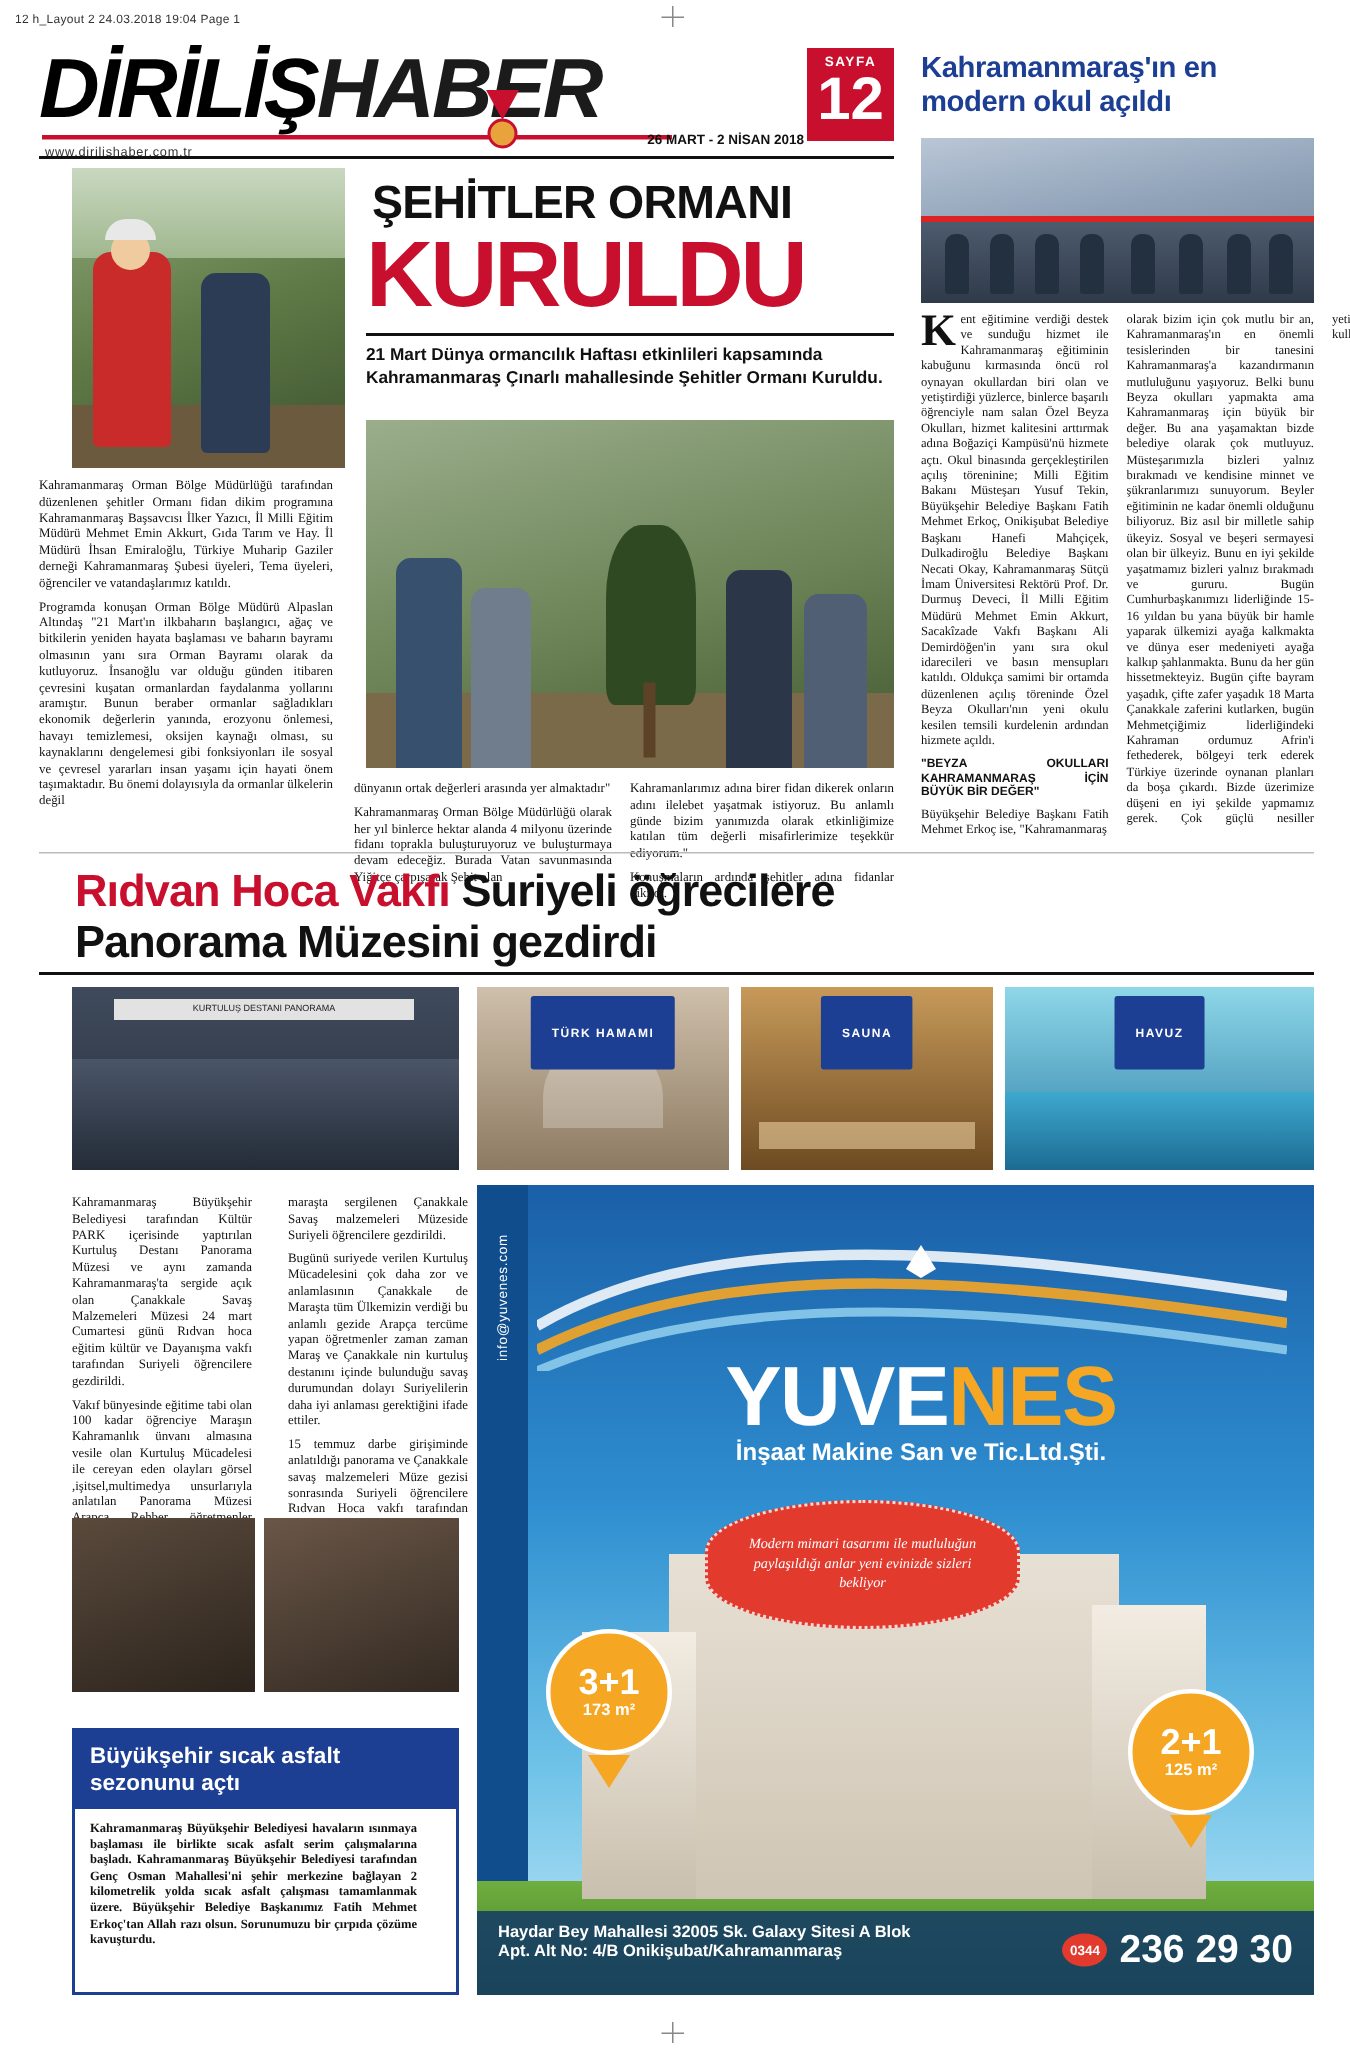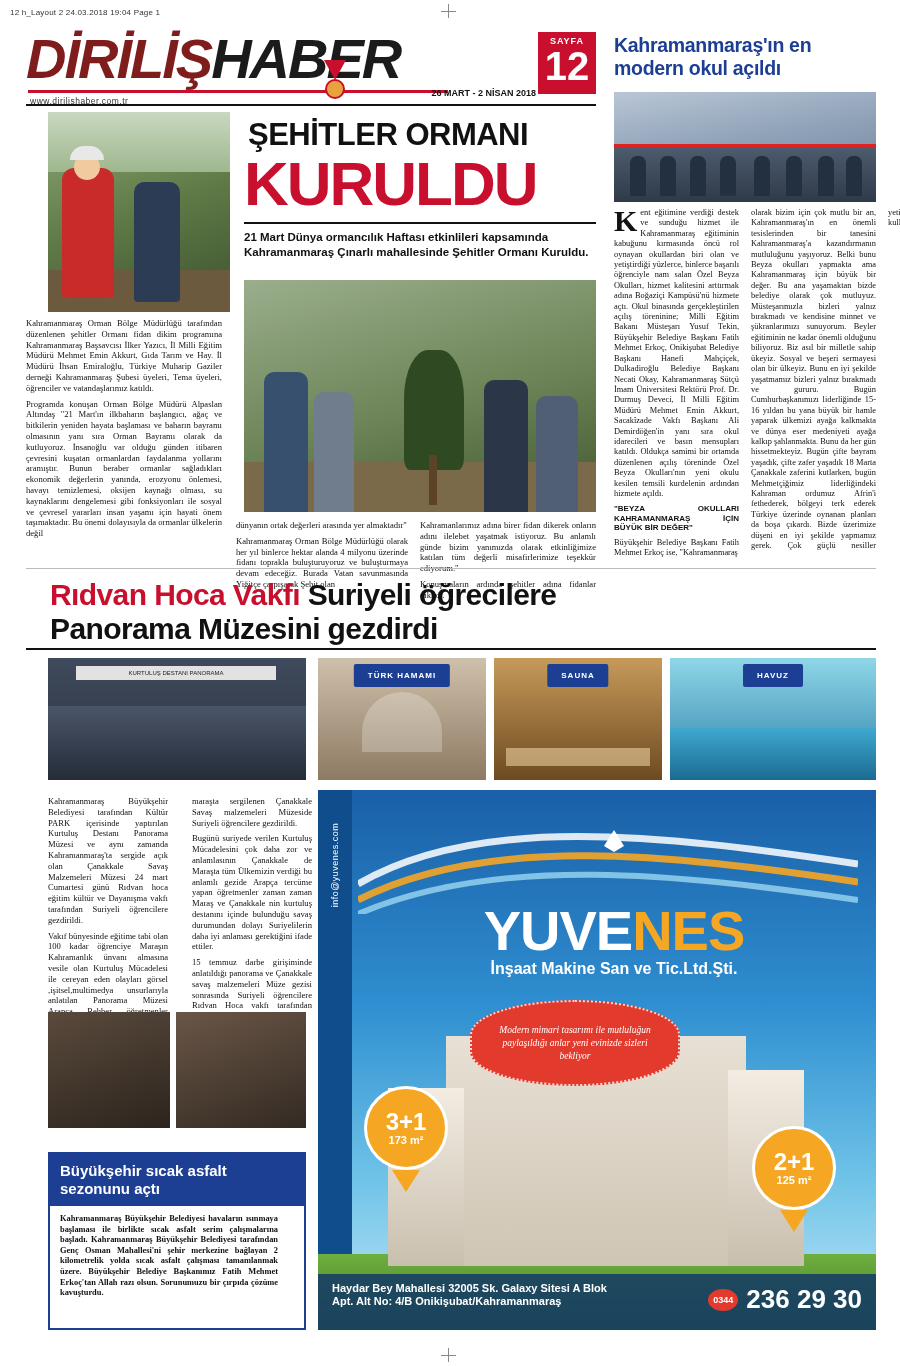--- a/index.html
+++ b/index.html
@@ -27,21 +27,21 @@
   
   .masthead {
     position:absolute; left:26px; top:30px; width:570px; height:68px;
   }
   .logo-text {
     font-family:"Liberation Sans", sans-serif;
     font-weight:bold; font-style:italic;
     font-size:56px; line-height:58px; letter-spacing:-2px;
     color:#111;
   }
-  .logo-dirilis { color:#7f1d1d; }
+  .logo-dirilis { color:#000000; }
   .logo-haber { color:#1b1b1b; }
   .logo-underline {
     position:absolute; left:2px; top:60px; width:420px; height:3px; background:#c8102e;
   }
   .logo-url {
     position:absolute; left:4px; top:66px;
     font-family:"Liberation Sans", sans-serif; font-size:8.5px; color:#333;
     letter-spacing:0.5px;
   }
   .tulip {
@@ -187,21 +187,21 @@
   .boxstory-body {
     padding:8px 10px; font-size:8.4px; line-height:10.6px; text-align:justify; color:#111;
   }
   .boxstory-body p { margin:0 16px 5px 0;font-weight:bold; }
 
   
   .spa { position:absolute; top:658px; height:122px; overflow:hidden; }
   .spa-label {
     position:absolute; left:50%; transform:translateX(-50%); top:6px;
     background:#1c3f94; color:#fff; font-family:"Liberation Sans", sans-serif;
-    font-weight:bold; font-size:8px; letter-spacing:1px; padding:7px 14px; border-radius:2px;
+    font-weight:bold; font-size:8px; letter-spacing:1px; padding:20px 14px; border-radius:2px;
     white-space:nowrap;
   }
   .spa1 { left:318px; width:168px; background:linear-gradient(180deg,#cfc0ab,#8d7a62); }
   .spa2 { left:494px; width:168px; background:linear-gradient(180deg,#c79a5a,#6d4a21); }
   .spa3 { left:670px; width:206px; background:linear-gradient(180deg,#8fd7e8,#2b7fa8); }
   .spa-dome { position:absolute; left:50%; transform:translateX(-50%); top:34px; width:80px; height:60px; background:rgba(255,255,255,0.25); border-radius:40px 40px 0 0; }
   .spa-pool { position:absolute; left:0; bottom:0; width:100%; height:52px; background:linear-gradient(180deg,#3fa8cf,#1b6b92); }
   .spa-bench { position:absolute; left:12px; bottom:14px; width:144px; height:18px; background:rgba(255,230,180,0.5); }
 
   

